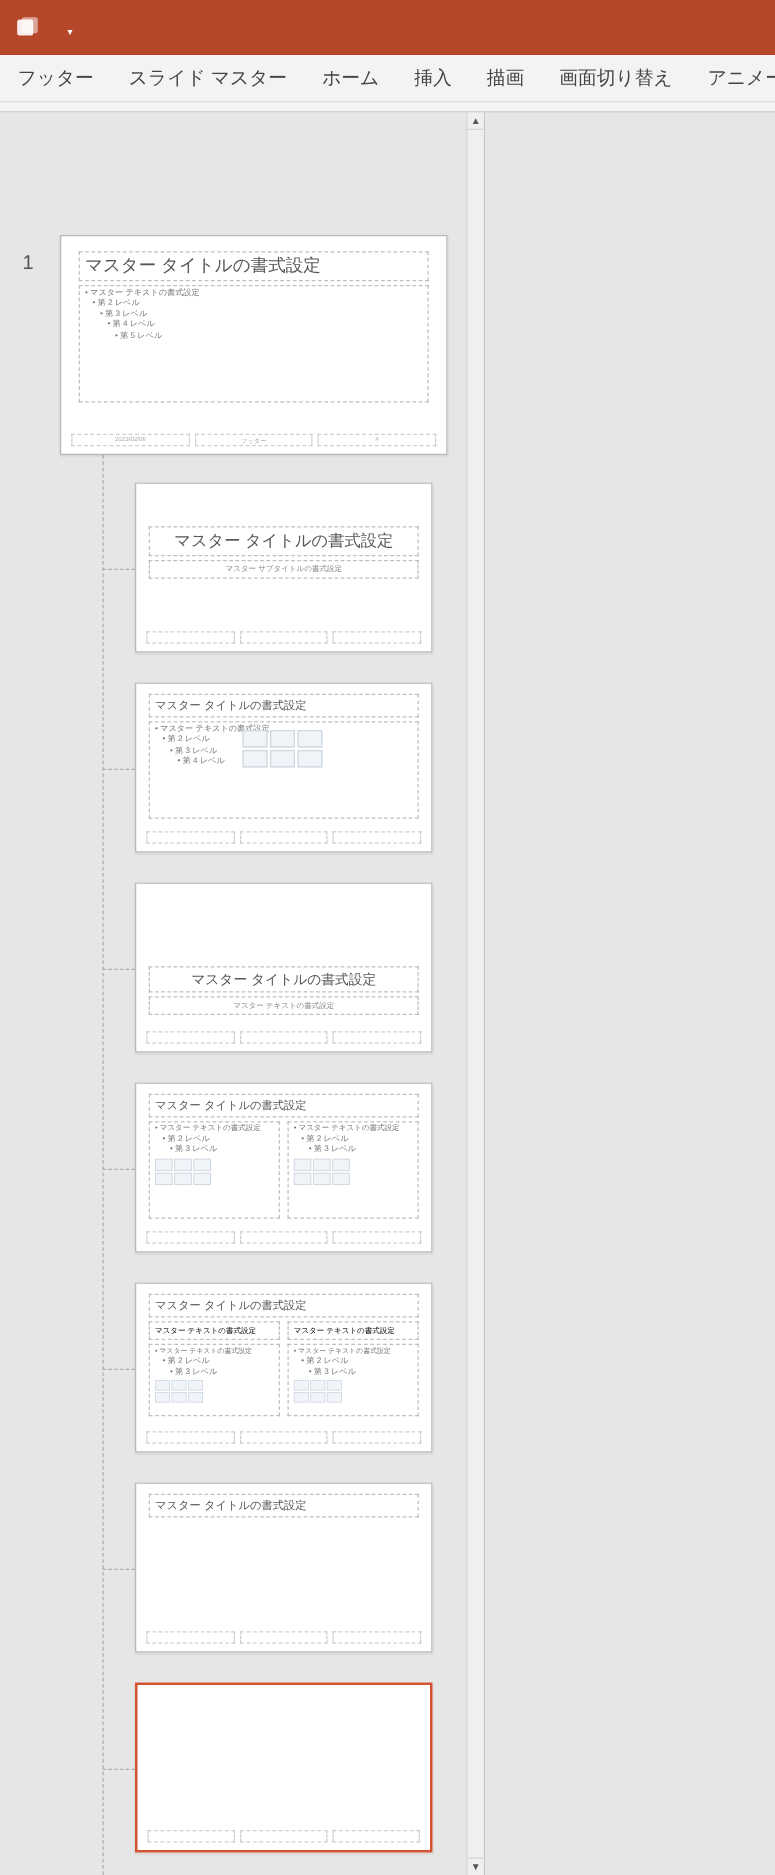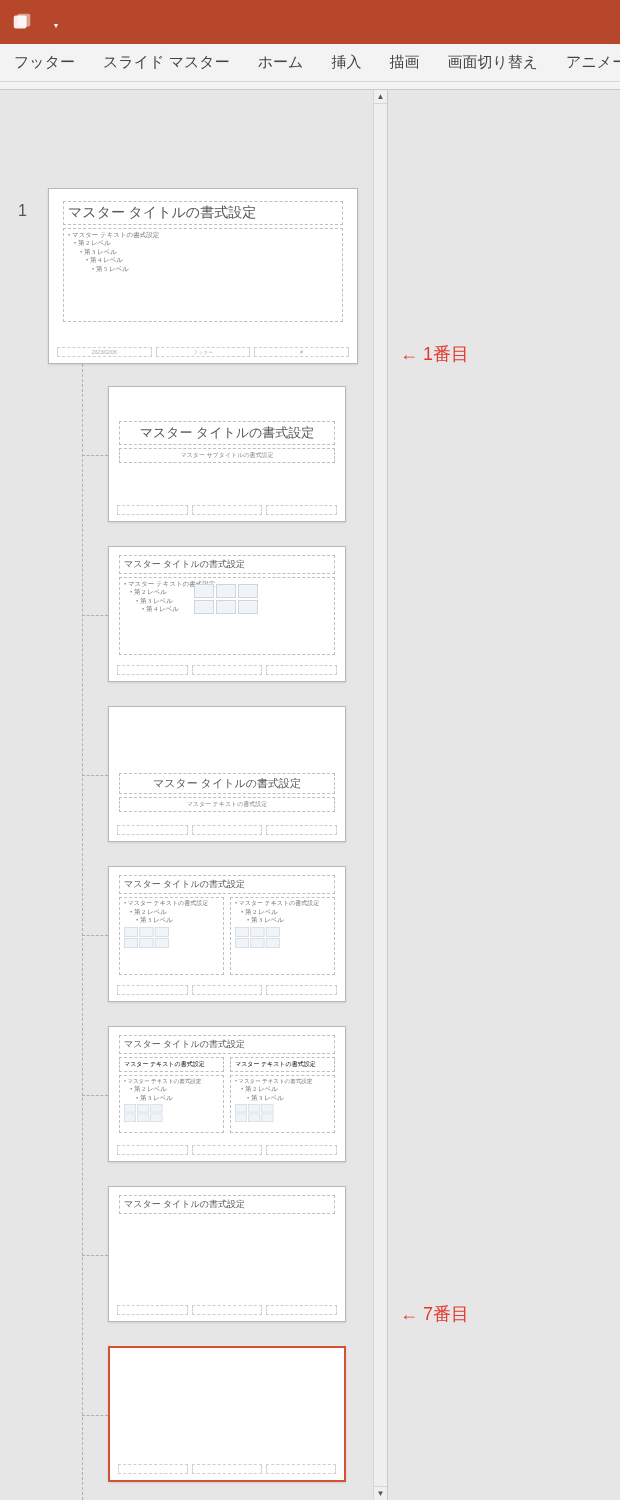--- a/index.html
+++ b/index.html
@@ -118,21 +118,20 @@
   padding: 8px 10px;
   font-size: 8px;
 }
 .layoutThumb.selected {
   border: 2px solid #d35230;
 }
 .phBox {
   border: 1px dashed #bfbfbf;
   padding: 2px 4px;
   margin-bottom: 3px;
-  font-family: Liberation Serif, serif;
 }
 .ph-title { font-size: 12px; color: #555; }
 .ph-titleSmall { font-size: 9px; color: #555; }
 .masterThumb .ph-title { font-size: 14px; }
 .ph-sub { font-size: 6px; color: #888; text-align:center;}
 .centerTitle { text-align: center; font-size: 13px; color: #555; margin-top: 26px;}
 .footerRow {
   display: flex; gap: 4px; position: absolute;
   left: 8px; right: 8px; bottom: 6px;
 }
@@ -360,17 +359,13 @@
           <div class="fcell"></div>
         </div>
     </div>
 
     <div class="scrollTrack">
       <div class="scrollUp">▲</div>
       <div class="scrollDown">▼</div>
     </div>
   </div>
 
-  <div class="editArea">
-    <div class="annoLabel" style="top:252px; left:12px;">← 1番目</div>
-    <div class="annoLabel" style="top:1212px; left:12px;">← 7番目</div>
-  </div>
 </div>
 
 </body></html>

